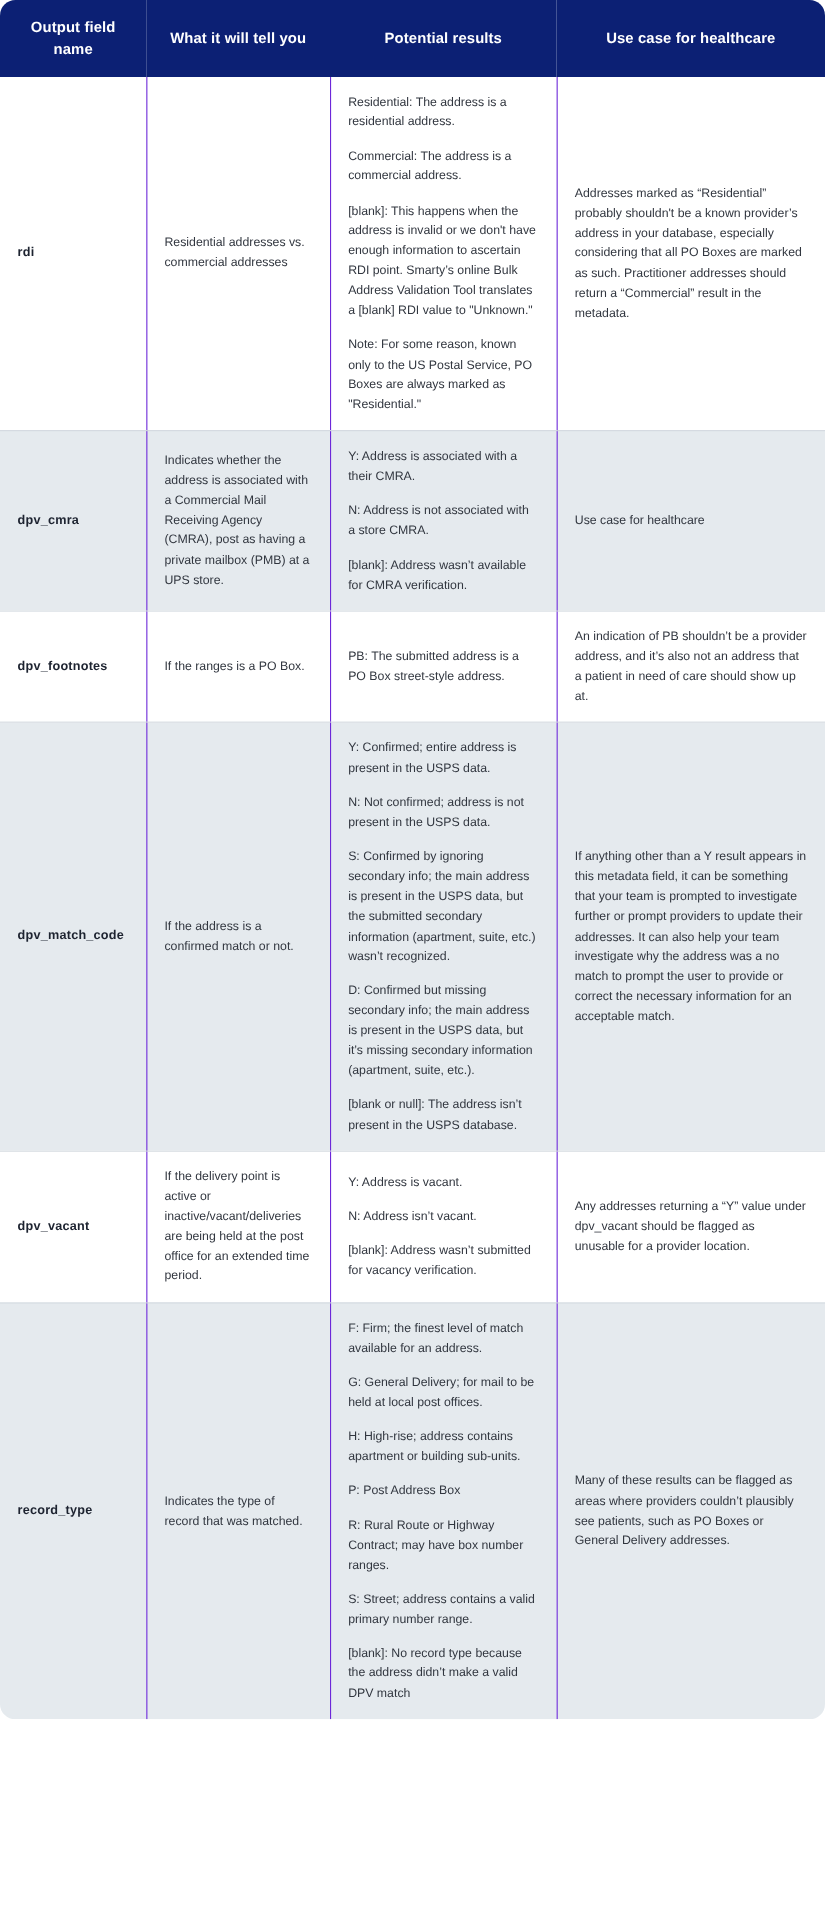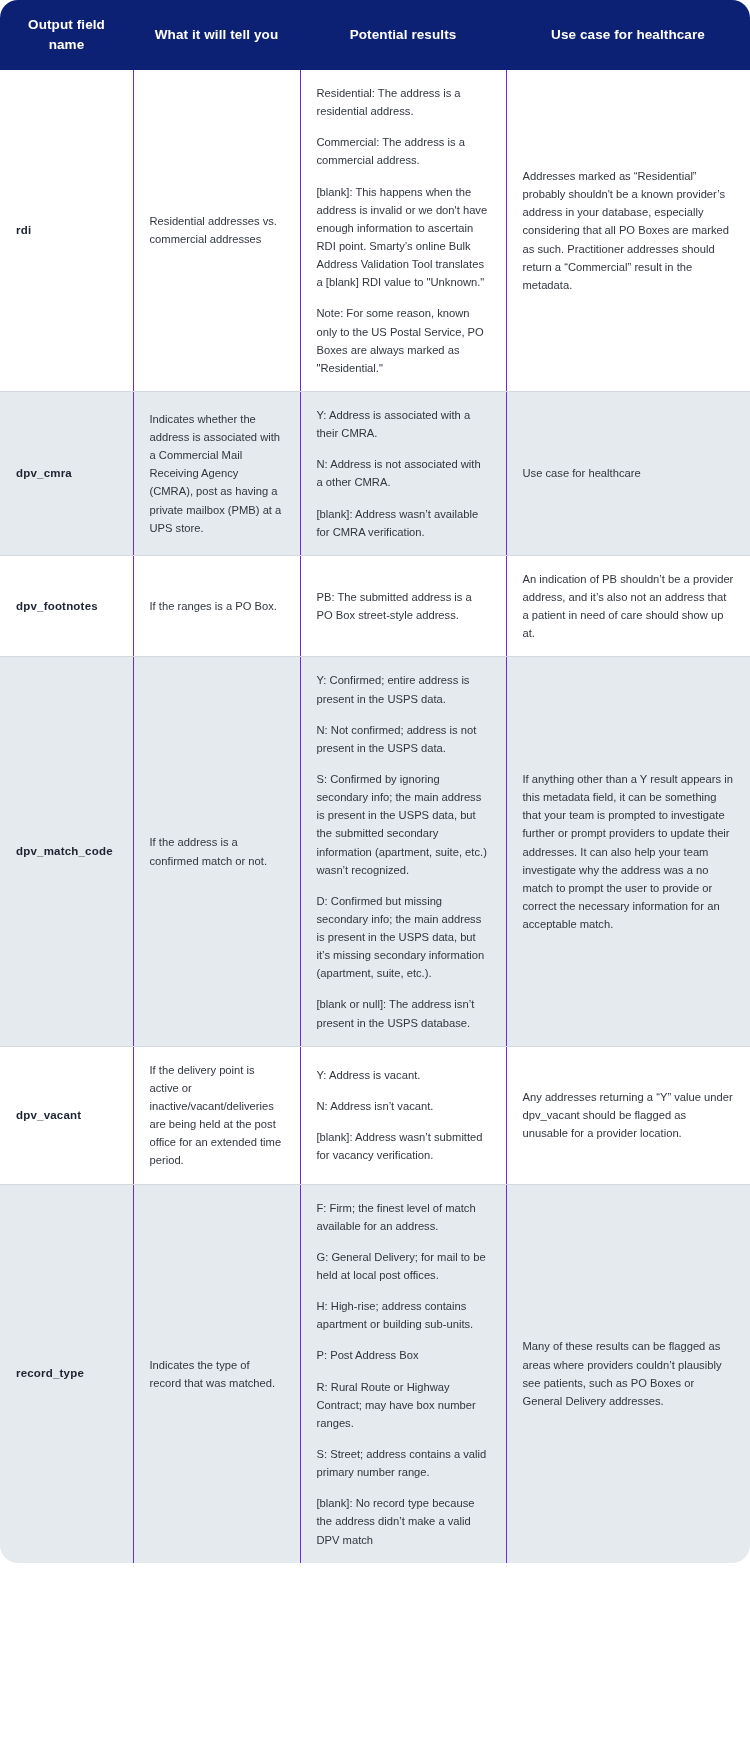--- a/index.html
+++ b/index.html
@@ -14,21 +14,21 @@
     color: #2c3038;
   }
   .table-wrap {
     width: 750px;
     overflow: hidden;
   }
   table.spec-table {
     width: 750px;
     border-collapse: collapse;
     table-layout: fixed;
-    border-radius: 18px;
+    border-radius: 4px;
     overflow: hidden;
   }
   thead th {
     background: #0c2074;
     color: #ffffff;
     font-size: 13.5px;
     font-weight: 700;
     line-height: 1.45;
     text-align: center;
     vertical-align: middle;
@@ -107,21 +107,21 @@
             <p class="para">Addresses marked as “Residential” probably shouldn't be a known provider’s address in your database, especially considering that all PO Boxes are marked as such. Practitioner addresses should return a “Commercial” result in the metadata.</p>
           </td>
         </tr>
         <tr class="row-tint">
           <td class="field-name">dpv_cmra</td>
           <td>
             <p class="para">Indicates whether the address is associated with a Commercial Mail Receiving Agency (CMRA), post as having a private mailbox (PMB) at a UPS store.</p>
           </td>
           <td>
             <p class="para">Y: Address is associated with a their CMRA.</p>
-            <p class="para">N: Address is not associated with a other CMRA.</p>
+            <p class="para">N: Address is not associated with a store CMRA.</p>
             <p class="para">[blank]: Address wasn’t available for CMRA verification.</p>
           </td>
           <td>
             <p class="para">Use case for healthcare</p>
           </td>
         </tr>
         <tr class="row-white">
           <td class="field-name">dpv_footnotes</td>
           <td>
             <p class="para">If the ranges is a PO Box.</p>

